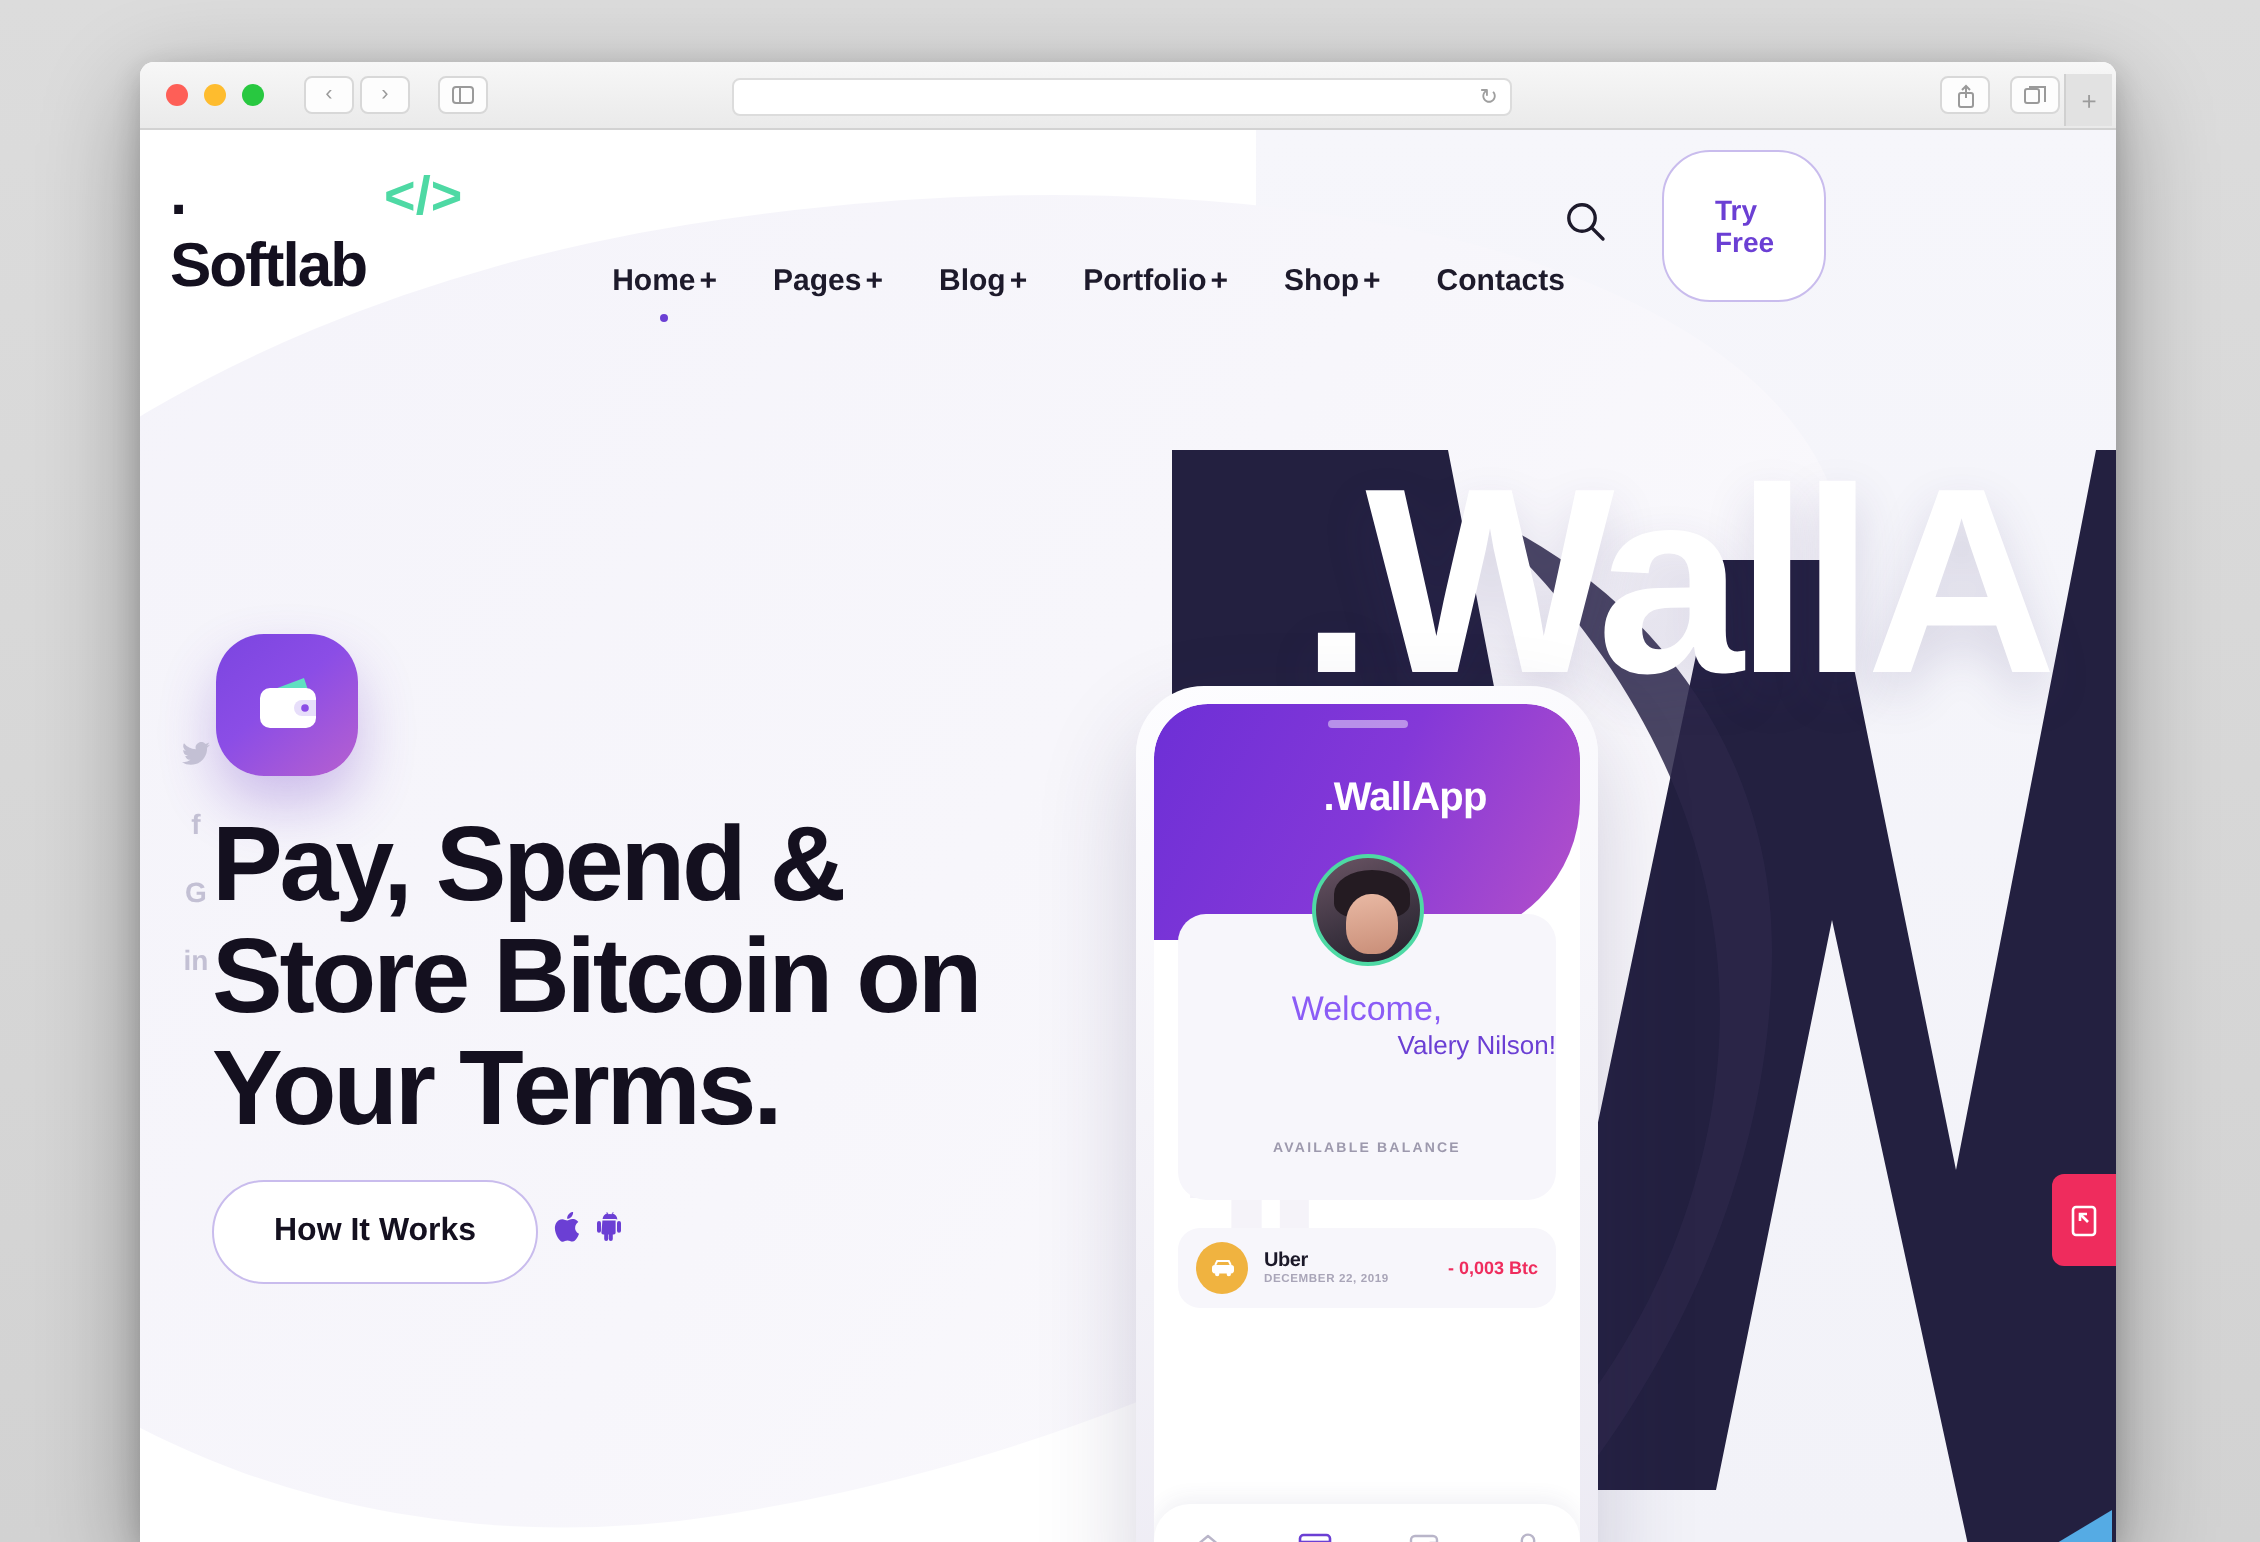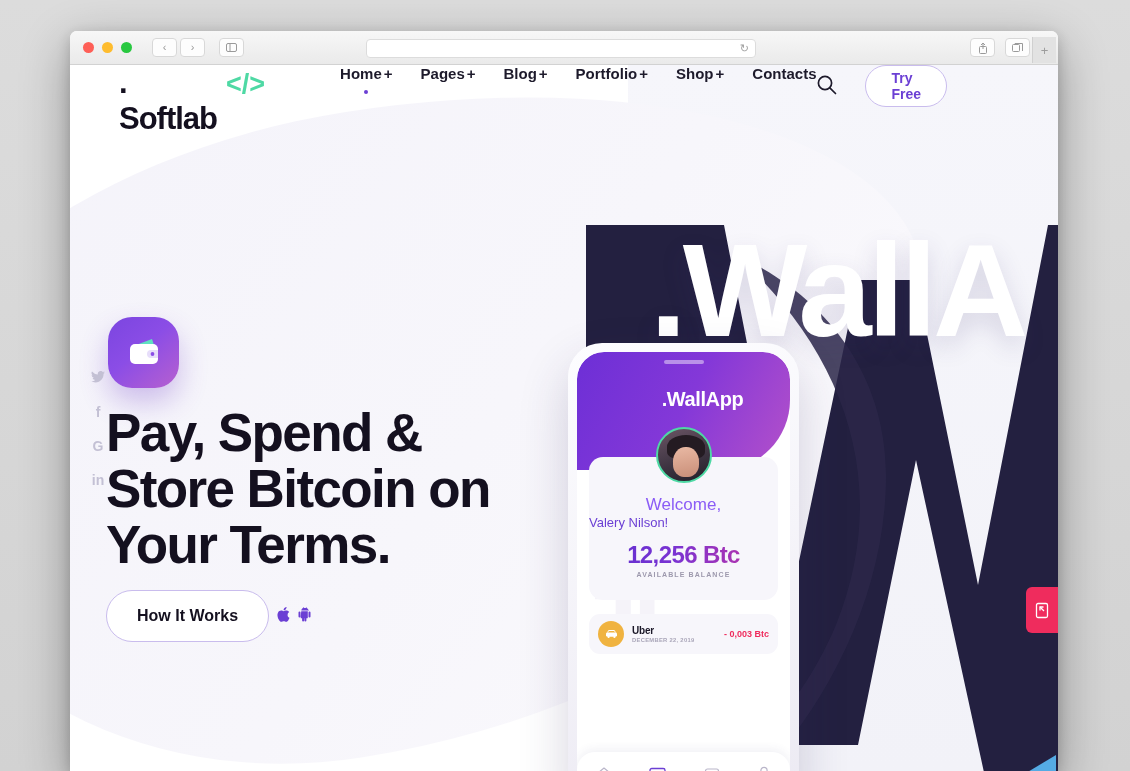--- a/index.html
+++ b/index.html
@@ -98,21 +98,21 @@
   #side-tab {
     position: absolute; right: 0; top: 522px;
     width: 32px; height: 46px;
     background: #ef2c5d; border-radius: 6px 0 0 6px;
     display: flex; align-items: center; justify-content: center;
     z-index: 8;
   }
   
   #header {
     position: absolute; left: 0; top: 0; width: 805px; height: 86px;
-    display: flex; align-items: flex-start; z-index: 20; margin-left: 34px;
+    display: flex; align-items: flex-end; z-index: 20;
   }
   #logo { margin-left: 15px; display: flex; align-items: baseline; gap: 9px; }
   #logo .wordmark {
     font-size: 31px; font-weight: 800; color: #14101f; letter-spacing: -1px;
   }
   #logo .code { color: #4ed9a4; font-size: 27px; font-weight: 700; }
   #nav { display: flex; gap: 28px; margin-left: 75px; align-items: center; }
   .nav-item {
     position: relative; font-size: 15px; font-weight: 600;
     color: #1d1a2b; white-space: nowrap; padding-bottom: 2px;
@@ -122,21 +122,21 @@
     position: absolute; left: 50%; transform: translateX(-50%);
     bottom: -10px; width: 4px; height: 4px; border-radius: 50%;
     background: #6b3fd4;
   }
   #header-right {
     margin-left: auto; margin-right: 26px;
     display: flex; align-items: center; gap: 28px;
   }
   #search-icon { color: #1d1a2b; }
   #tryfree {
-    padding: 4px 25px; border: 1px solid #c9bced; border-radius: 24px;
+    padding: 21px 25px; border: 1px solid #c9bced; border-radius: 24px;
     background: #fff; color: #6b3fd4; font-size: 14px; font-weight: 700;
   }
   
   #app-icon {
     position: absolute; left: 38px; top: 252px;
     width: 71px; height: 71px;
     background: linear-gradient(140deg,#7b45e0 0%,#8b4de6 45%,#b760cf 100%);
     border-radius: 24px;
     box-shadow: 0 14px 28px rgba(110,60,200,.30);
     display: flex; align-items: center; justify-content: center;
@@ -212,21 +212,21 @@
   }
   #avatar .hair {
     position: absolute; left: 9px; top: 6px; width: 38px; height: 24px;
     border-radius: 50% 50% 30% 30%; background: #241b22;
   }
   .welcome {
     position: absolute; left: 0; top: 38px; width: 189px; text-align: center;
     font-size: 17px; color: #8b5cf6; font-weight: 400;
   }
   .username {
-    position: absolute; left: 0; top: 58px; width: 189px; text-align: left;
+    position: absolute; left: 0; top: 58px; width: 189px; text-align: right;
     font-size: 13px; color: #6b3fd4; font-weight: 500;
   }
   #balance-amount {
     position: absolute; left: 0; top: 84px; width: 189px; text-align: center;
     font-size: 24px; font-weight: 800; letter-spacing: -.6px;
     background: linear-gradient(90deg,#5b2fd0 0%,#7a33d2 45%,#c6339f 100%);
     -webkit-background-clip: text; background-clip: text; color: transparent;
   }
   #balance-label {
     position: absolute; left: 0; top: 114px; width: 189px; text-align: center;
@@ -415,21 +415,20 @@
           </div>
           <div id="app-title">.WallApp</div>
 
           <div id="balance-card">
             <div id="avatar">
               <div class="hair"></div>
               <div class="face"></div>
             </div>
             <div class="welcome">Welcome,</div>
             <div class="username">Valery Nilson!</div>
-            <div id="balance-amount">12,256 Btc</div>
             <div id="balance-label">AVAILABLE BALANCE</div>
           </div>
 
           <div id="tx-list">
             <div class="tx">
               <div class="tx-icon" style="background:#f0b340">
                 <svg width="13" height="10" viewBox="0 0 13 10">
                     <rect x="1" y="3.5" width="11" height="4.2" rx="1.4" fill="#fff"></rect>
                     <path d="M2.6 3.5 3.6 1.5h5.8l1 2" fill="none" stroke="#fff" stroke-width="1"></path>
                     <circle cx="3.6" cy="8" r="1.1" fill="#fff"></circle>

